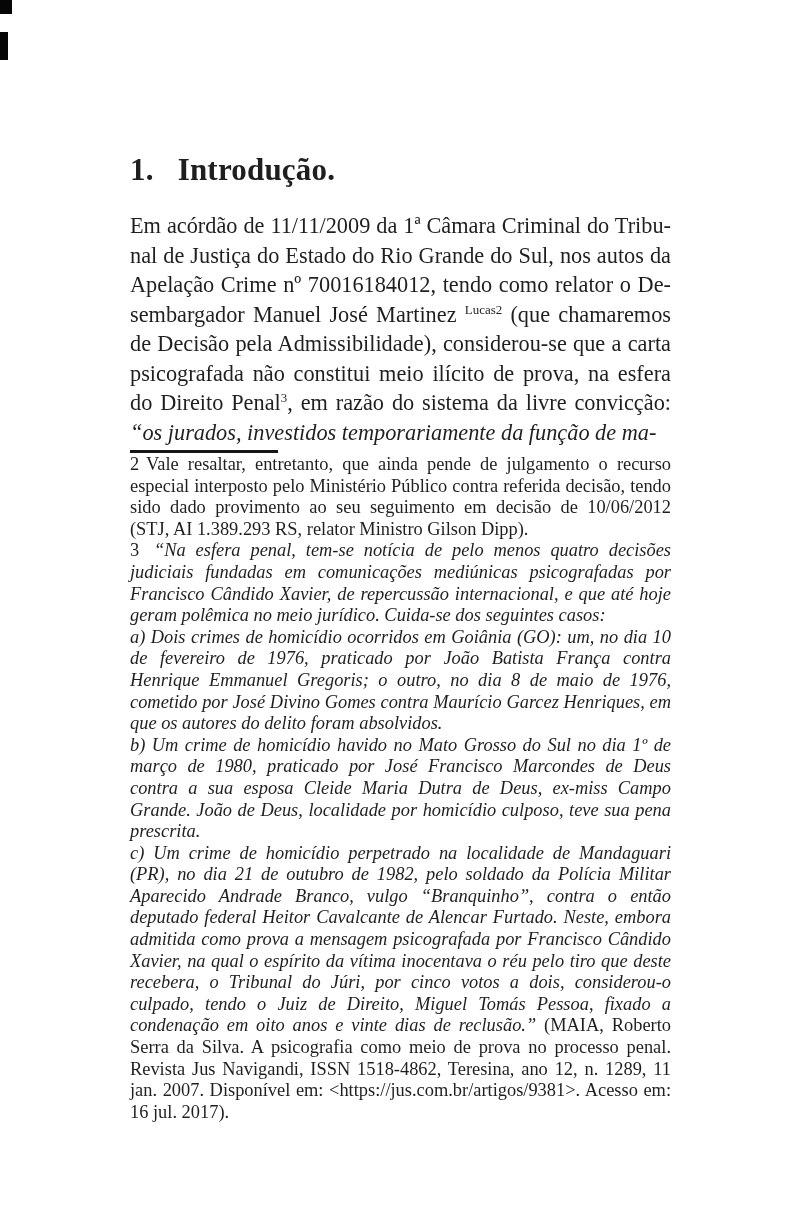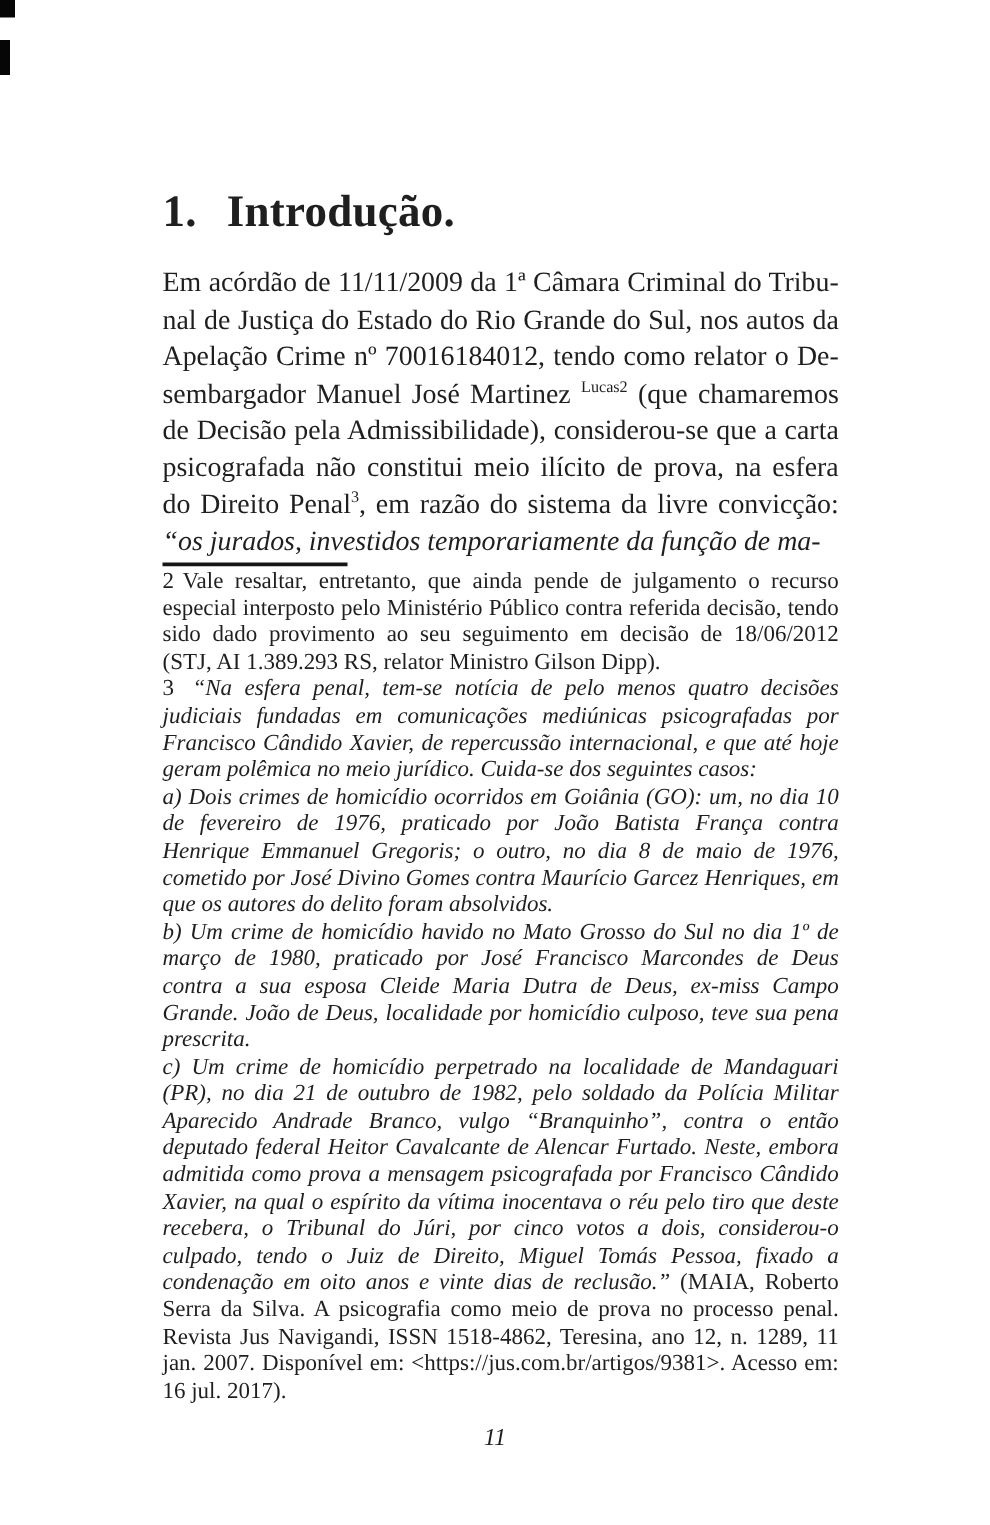--- a/index.html
+++ b/index.html
@@ -16,21 +16,21 @@
 
   
   .mark1 { position: absolute; left: 0; top: 0; width: 12px; height: 14px; background: #060606; }
   .mark2 { position: absolute; left: 0; top: 32px; width: 8px; height: 28px; background: #060606; }
 
   .content { position: absolute; left: 130px; top: 0; width: 541px; }
 
   h1.heading {
     position: absolute; top: 154px; left: 0;
     margin: 0;
-    font-size: 36px; line-height: 31px; font-weight: bold;
+    font-size: 31px; line-height: 31px; font-weight: bold;
     letter-spacing: 0.2px;
     white-space: nowrap;
   }
   h1.heading .num { margin-right: 24px; }
 
   .body-text {
     position: absolute; top: 211px; left: 0;
     margin: 0;
     width: 541px;
     font-size: 22.3px;
@@ -83,28 +83,27 @@
 
   <div class="content">
 
     <h1 class="heading"><span class="num">1.</span><span>Introdução.</span></h1>
 
     <p class="body-text"><span>Em acórdão de 11/11/2009 da 1ª Câmara Criminal do Tribu­nal de Justiça do Estado do Rio Grande do Sul, nos autos da Apelação Crime nº 70016184012, tendo como relator o De­sembargador Manuel José Martinez </span><sup>Lucas2</sup><span> (que chamaremos de Decisão pela Admissibilidade), considerou-se que a carta psicografada não constitui meio ilícito de prova, na esfera do Direito Penal</span><sup>3</sup><span>, em razão do sistema da livre convicção: </span><em class="quote">“os jurados, investidos temporariamente da função de ma-</em></p>
 
     <div class="fn-rule"></div>
 
     <div class="footnotes">
-      <p><span class="fn-marker m2">2</span><span>Vale resaltar, entretanto, que ainda pende de julgamento o recurso especial interposto pelo Ministério Público contra referida decisão, tendo sido dado provimento ao seu seguimento em decisão de 18/06/2012 (STJ, AI 1.389.293 RS, relator Ministro Gilson Dipp).</span></p>
+      <p><span class="fn-marker m2">2</span><span>Vale resaltar, entretanto, que ainda pende de julgamento o recurso especial interposto pelo Ministério Público contra referida decisão, tendo sido dado provimento ao seu seguimento em decisão de 10/06/2012 (STJ, AI 1.389.293 RS, relator Ministro Gilson Dipp).</span></p>
 
       <p><span class="fn-marker m3">3</span><em>“Na esfera penal, tem-se notícia de pelo menos quatro decisões judiciais fundadas em comunicações mediúnicas psicografadas por Francisco Cândi­do Xavier, de repercussão internacional, e que até hoje geram polêmica no meio jurídico. Cuida-se dos seguintes casos:</em></p>
 
       <p><em>a) Dois crimes de homicídio ocorridos em Goiânia (GO): um, no dia 10 de fevereiro de 1976, praticado por João Batista França contra Henrique Emmanuel Gregoris; o outro, no dia 8 de maio de 1976, cometido por José Divino Gomes contra Maurício Garcez Henriques, em que os autores do delito foram absolvidos.</em></p>
 
       <p><em>b) Um crime de homicídio havido no Mato Grosso do Sul no dia 1º de março de 1980, praticado por José Francisco Marcondes de Deus contra a sua esposa Cleide Maria Dutra de Deus, ex-miss Campo Grande. João de Deus, localidade por homicídio culposo, teve sua pena prescrita.</em></p>
 
       <p><em>c) Um crime de homicídio perpetrado na localidade de Mandaguari (PR), no dia 21 de outubro de 1982, pelo soldado da Polícia Militar Aparecido Andrade Branco, vulgo “Branquinho”, contra o então deputado federal Hei­tor Cavalcante de Alencar Furtado. Neste, embora admitida como prova a mensagem psicografada por Francisco Cândido Xavier, na qual o espírito da vítima inocentava o réu pelo tiro que deste recebera, o Tribunal do Júri, por cinco votos a dois, considerou-o culpado, tendo o Juiz de Direito, Mi­guel Tomás Pessoa, fixado a condenação em oito anos e vinte dias de reclu­são.” </em><span>(MAIA, Roberto Serra da Silva. </span><strong>A psicografia como meio de prova no processo penal.</strong><span> Revista Jus Navigandi, ISSN 1518-4862, Teresina, ano 12, n. 1289, 11 jan. 2007. Disponível em: &lt;https://jus.com.br/artigos/9381&gt;. Acesso em: 16 jul. 2017).</span></p>
     </div>
 
   </div>
 
-  <div class="page-number">11</div>
 
 </div>
 
 </body></html>

